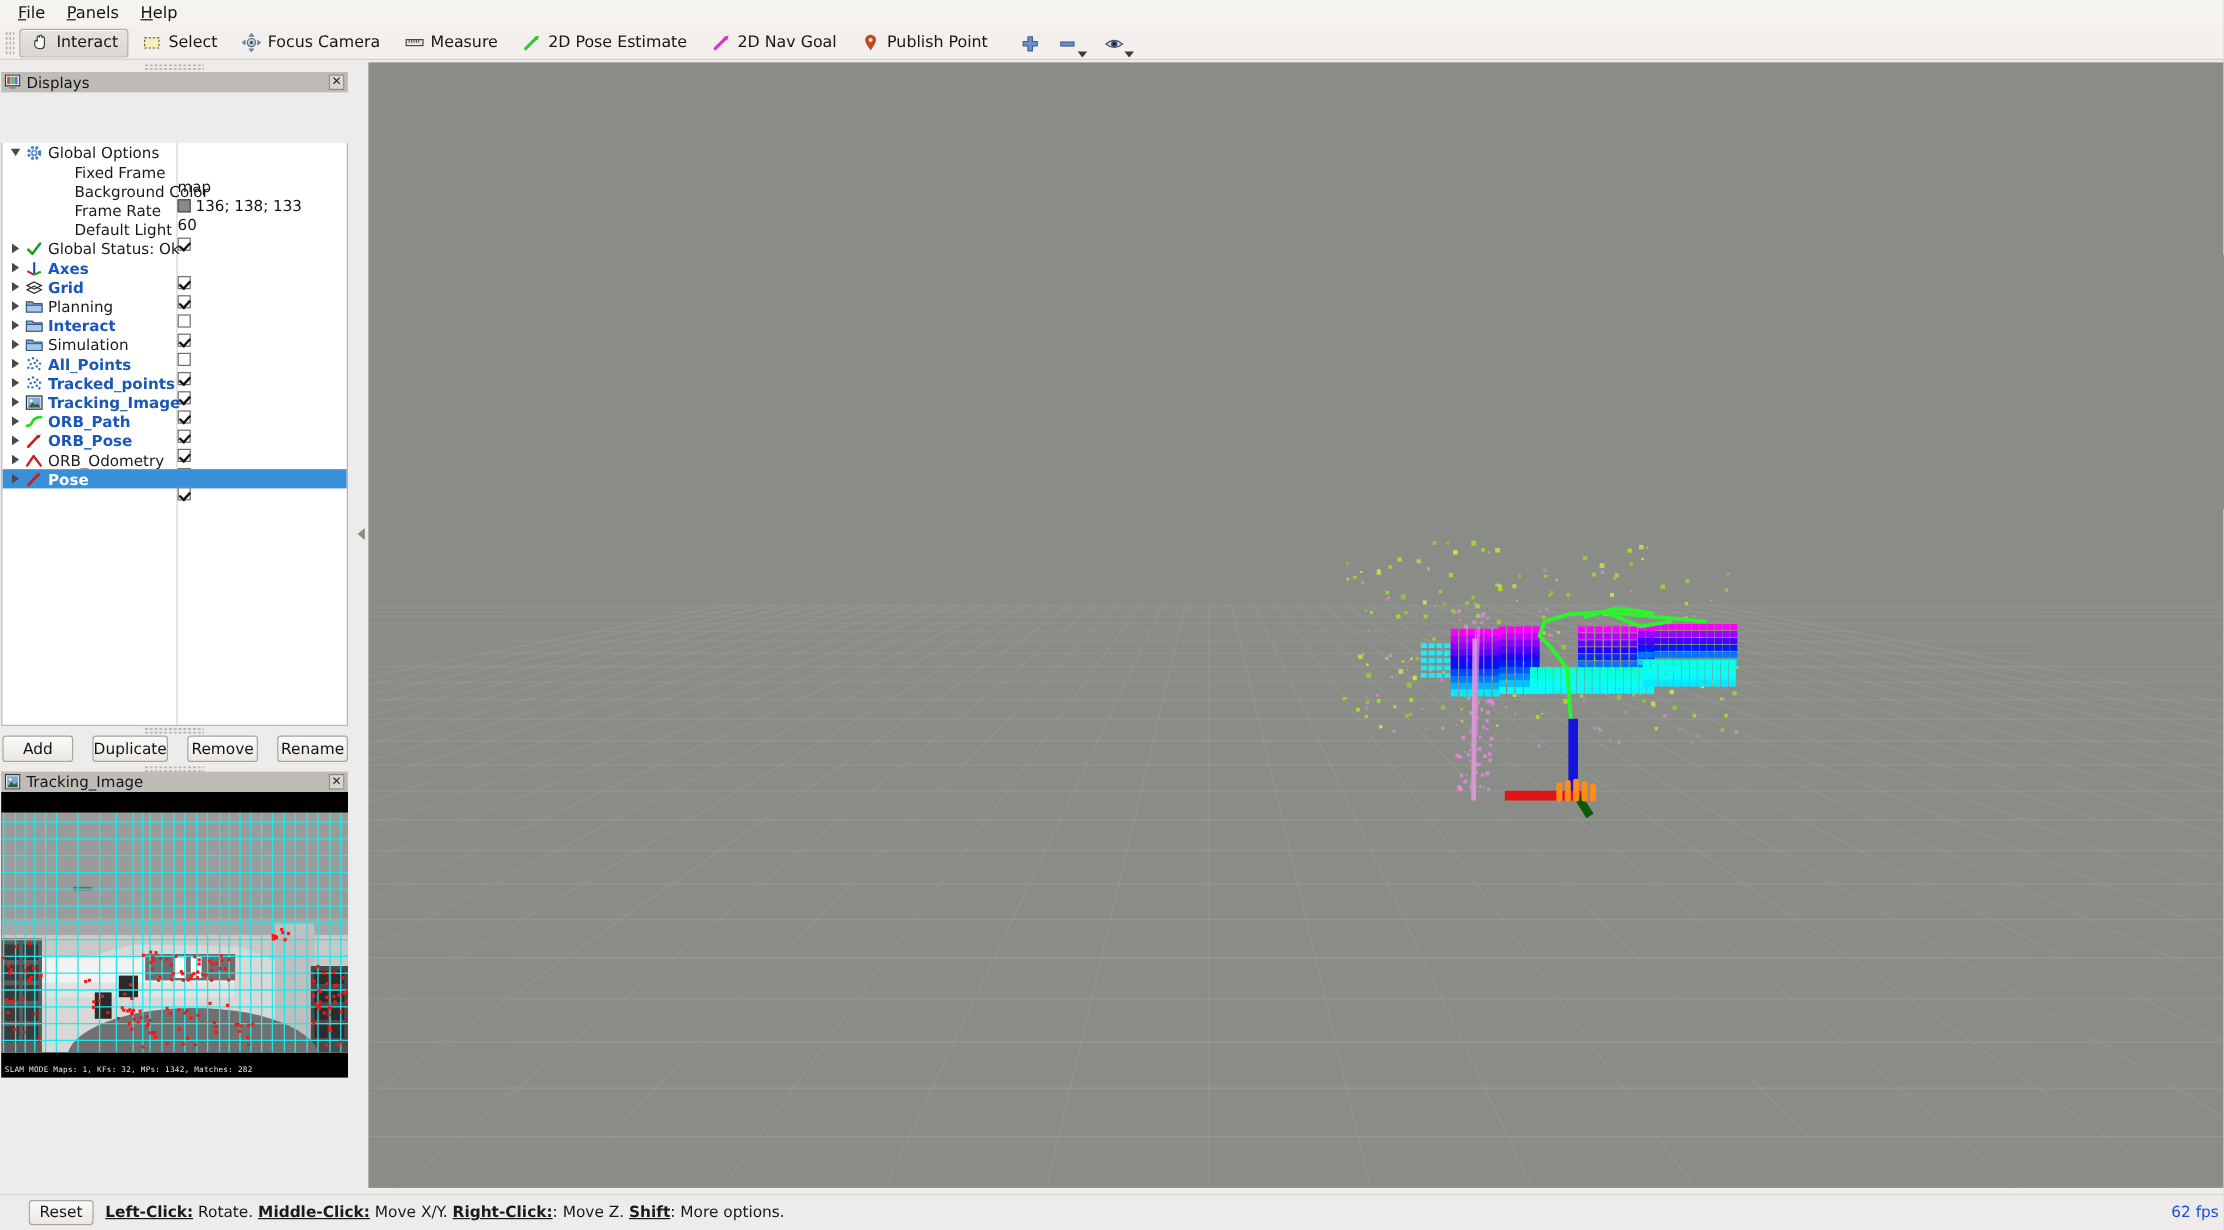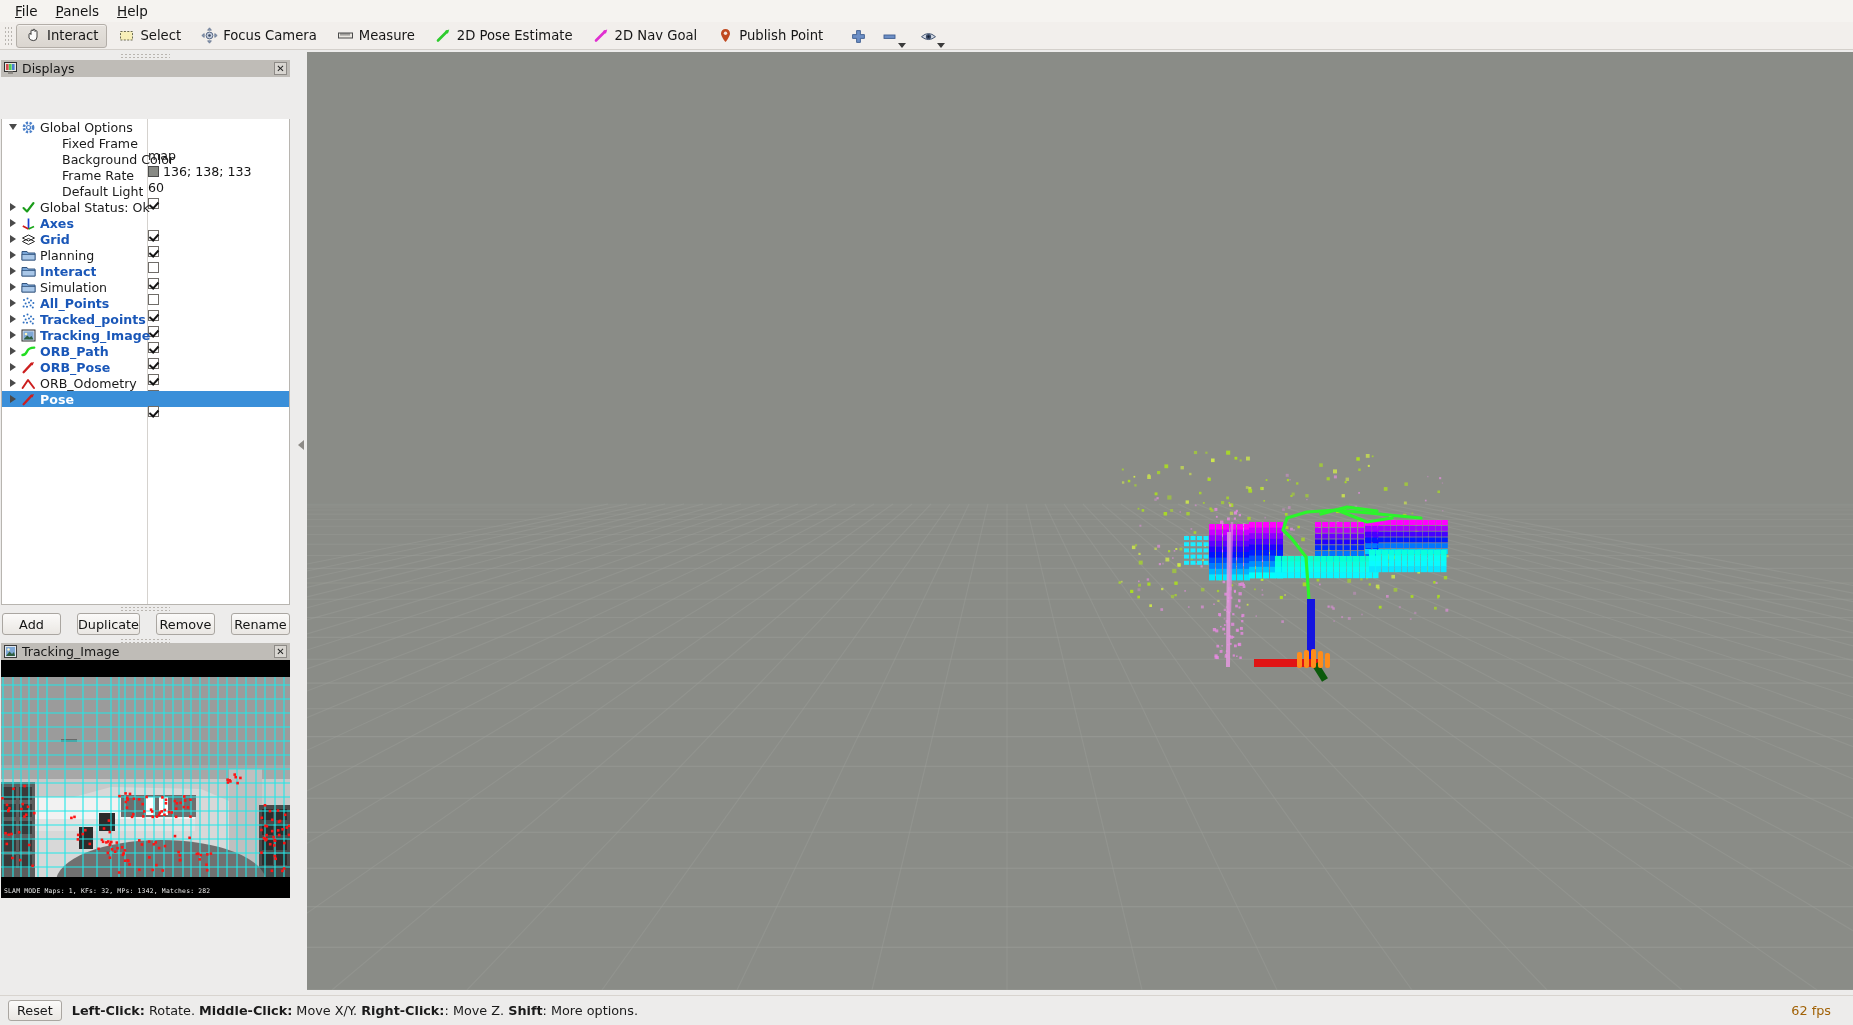--- a/index.html
+++ b/index.html
@@ -157,31 +157,31 @@
   .splitter-arrow {
     position: absolute; width: 9px; height: 26px;
     display: flex; align-items: center; justify-content: center;
   }
   .tri-l { width:0;height:0;border-top:5px solid transparent;border-bottom:5px solid transparent;border-right:6px solid #8d8a86; }
   .tri-r { width:0;height:0;border-top:5px solid transparent;border-bottom:5px solid transparent;border-left:6px solid #8d8a86; }
 
   
   #statusbar {
     position: absolute; left: 0; bottom: 0; width: 1853px; height: 30px;
-    background: #edeceb; display: flex; align-items: center; padding: 0 8px;
+    background: #edeceb; display: flex; align-items: center; padding: 0 24px;
     border-top: 1px solid #d8d4cf;
   }
   #reset-btn {
     height: 21px; padding: 0 8px; border: 1px solid #aaa6a1; border-radius: 3px;
     background: linear-gradient(#fbfaf9,#eae7e3); font-size: 12.8px;
     display: flex; align-items: center; cursor: default;
   }
   #status-hint { margin-left: 10px; font-size: 12.8px; color: #1a1a1a; }
-  #status-hint b { font-weight: bold; }
-  #fps { position: absolute; right: 22px; font-size: 12.8px; color: #a16207; }
+  #status-hint b { font-weight: bold; text-decoration: underline; }
+  #fps { position: absolute; right: 4px; font-size: 12.8px; color: #1d4ed8; }
 </style>
 </head>
 <body>
 
 <div id="app">
 
   <div id="menubar">
       <div class="menu-item"><u>F</u><span>ile</span></div>
       <div class="menu-item"><u>P</u><span>anels</span></div>
       <div class="menu-item"><u>H</u><span>elp</span></div>

